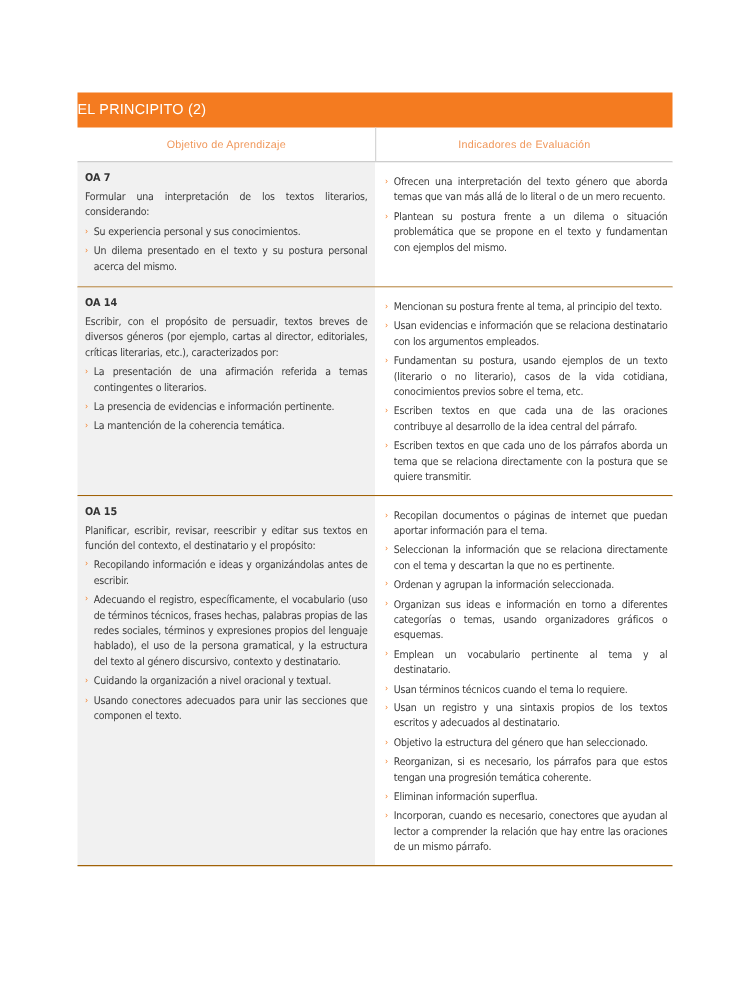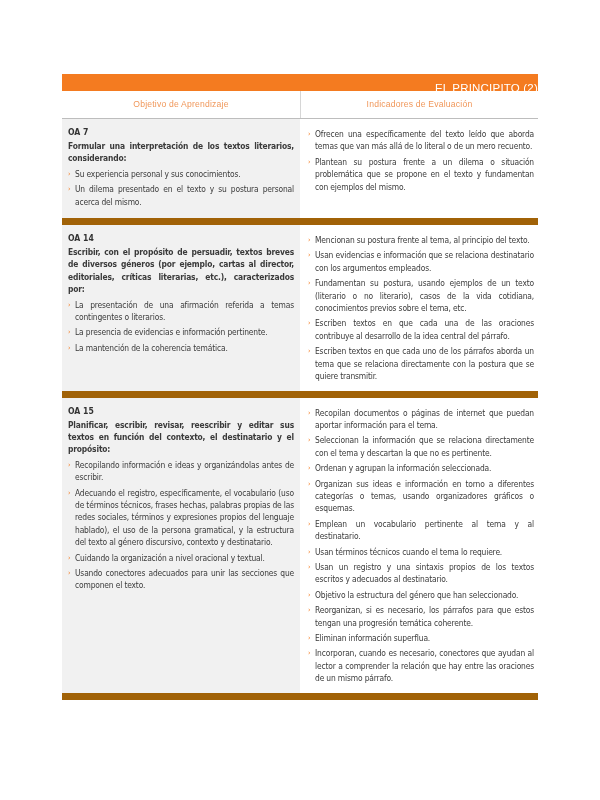--- a/index.html
+++ b/index.html
@@ -17,23 +17,23 @@
     }
     .table {
       position: absolute;
       left: 62px;
       top: 74px;
       width: 476px;
     }
     .title-bar {
       background: #f47b20;
       color: #ffffff;
-      height: 17px;
+      height: 28px;
       line-height: 28px;
-      text-align: right;
+      text-align: left;
       font-family: "Liberation Sans", sans-serif;
       font-size: 11.5px;
       letter-spacing: 0.2px;
     }
     .col-head {
       display: flex;
       height: 27px;
       border-bottom: 1px solid #bdbdbd;
       justify-content: space-between;
     }
@@ -43,21 +43,21 @@
       line-height: 27px;
       font-family: "Liberation Sans", sans-serif;
       font-size: 8.6px;
       color: #f0975a;
       letter-spacing: 0.2px;
     }
     .col-head .h-left { width: 238px; border-right: 1px solid #d6d6d6; }
     .col-head .h-right { width: 237px; }
     .row {
       display: flex;
-      border-bottom: 7px solid #a16207;
+      border-bottom: 1px solid #a16207;
     }
     .cell-left {
       width: 238px;
       box-sizing: border-box;
       background: #f1f1f1;
       padding: 8px 6px 10px 6px;
     }
     .cell-right {
       width: 238px;
       box-sizing: border-box;
@@ -69,21 +69,20 @@
       font-size: 8.6px;
       margin-bottom: 3px;
       color: #333;
     }
     .oa-text {
       font-size: 8.4px;
       line-height: 12.4px;
       text-align: justify;
       margin-bottom: 2px;
       letter-spacing: -0.15px;
-      font-weight: bold;
     }
     ul.bullets {
       list-style: none;
       margin: 0;
       padding: 0;
     }
     ul.bullets li {
       position: relative;
       padding-left: 7px;
       font-size: 8.4px;
@@ -114,21 +113,21 @@
     <div class="cell-left">
       <div class="oa-code">OA 7</div>
       <div class="oa-text">Formular una interpretación de los textos literarios, considerando:</div>
       <ul class="bullets">
         <li><span class="bullet">›</span><span>Su experiencia personal y sus conocimientos.</span></li>
         <li><span class="bullet">›</span><span>Un dilema presentado en el texto y su postura personal acerca del mismo.</span></li>
       </ul>
     </div>
     <div class="cell-right">
       <ul class="bullets">
-        <li><span class="bullet">›</span><span>Ofrecen una específicamente del texto leído que aborda temas que van más allá de lo literal o de un mero recuento.</span></li>
+        <li><span class="bullet">›</span><span>Ofrecen una interpretación del texto género que aborda temas que van más allá de lo literal o de un mero recuento.</span></li>
         <li><span class="bullet">›</span><span>Plantean su postura frente a un dilema o situación problemática que se propone en el texto y fundamentan con ejemplos del mismo.</span></li>
       </ul>
     </div>
   </div>
 
   <div class="row">
     <div class="cell-left">
       <div class="oa-code">OA 14</div>
       <div class="oa-text">Escribir, con el propósito de persuadir, textos breves de diversos géneros (por ejemplo, cartas al director, editoriales, críticas literarias, etc.), caracterizados por:</div>
       <ul class="bullets">

